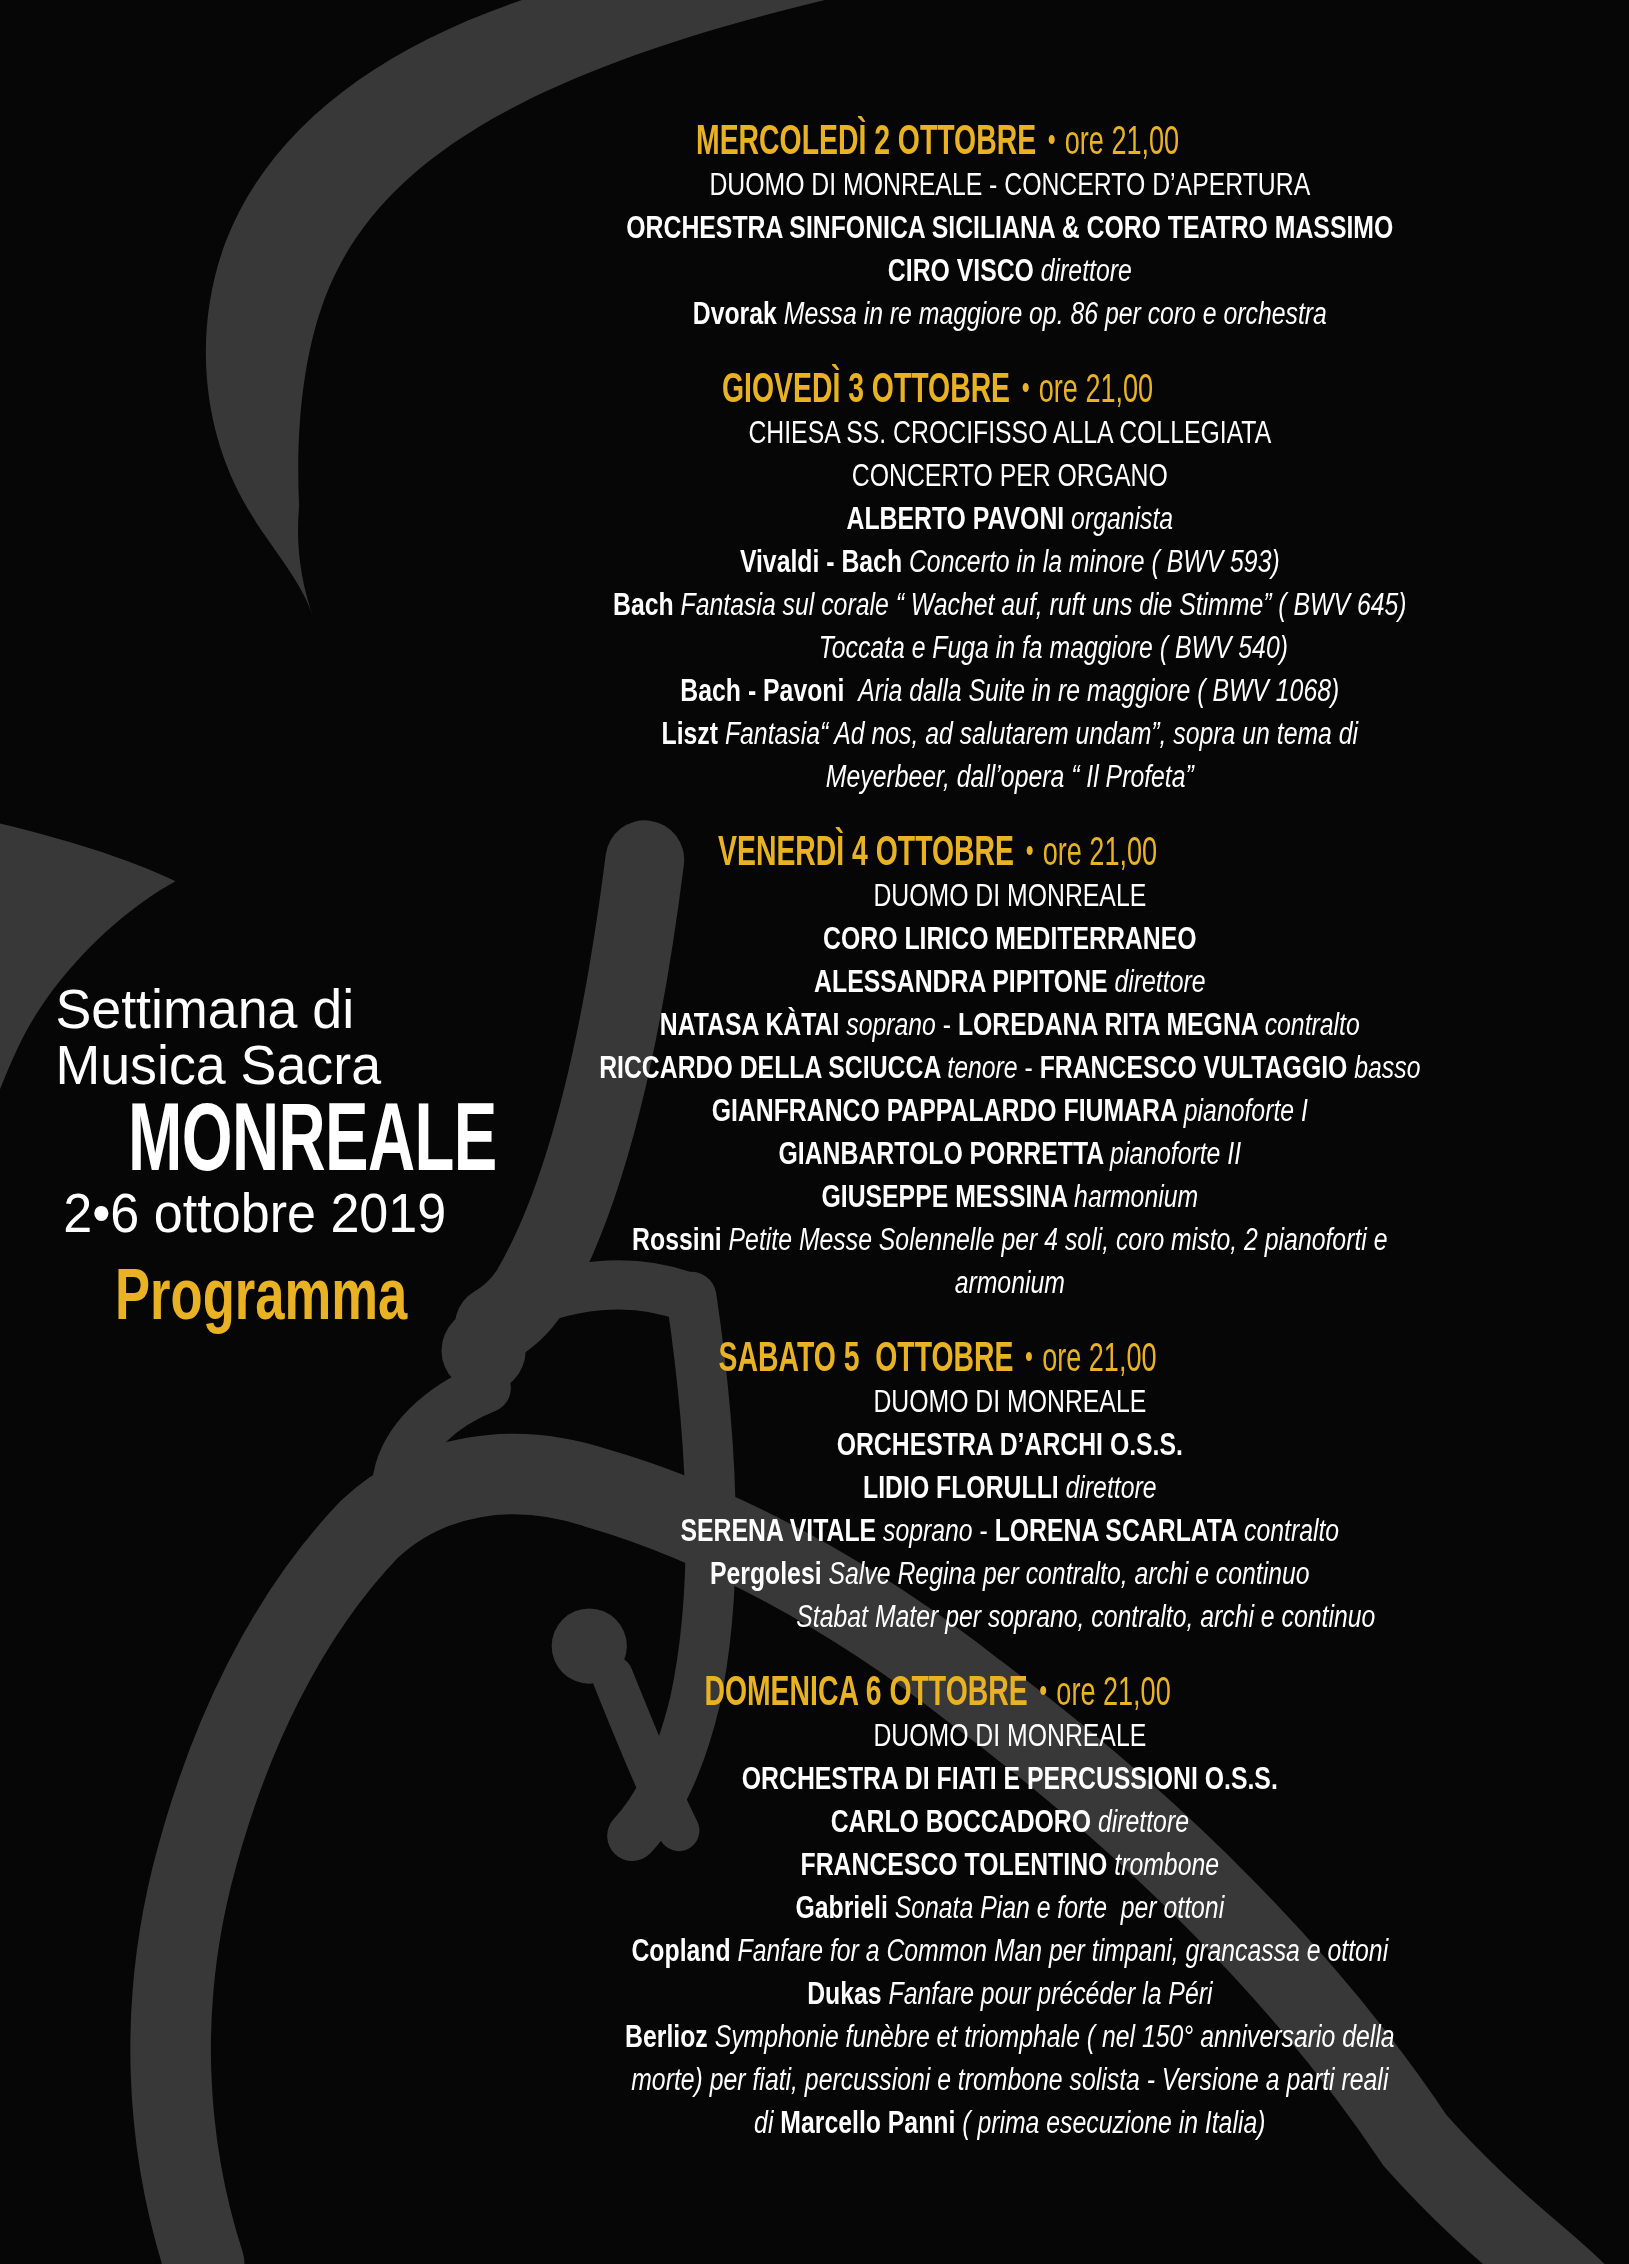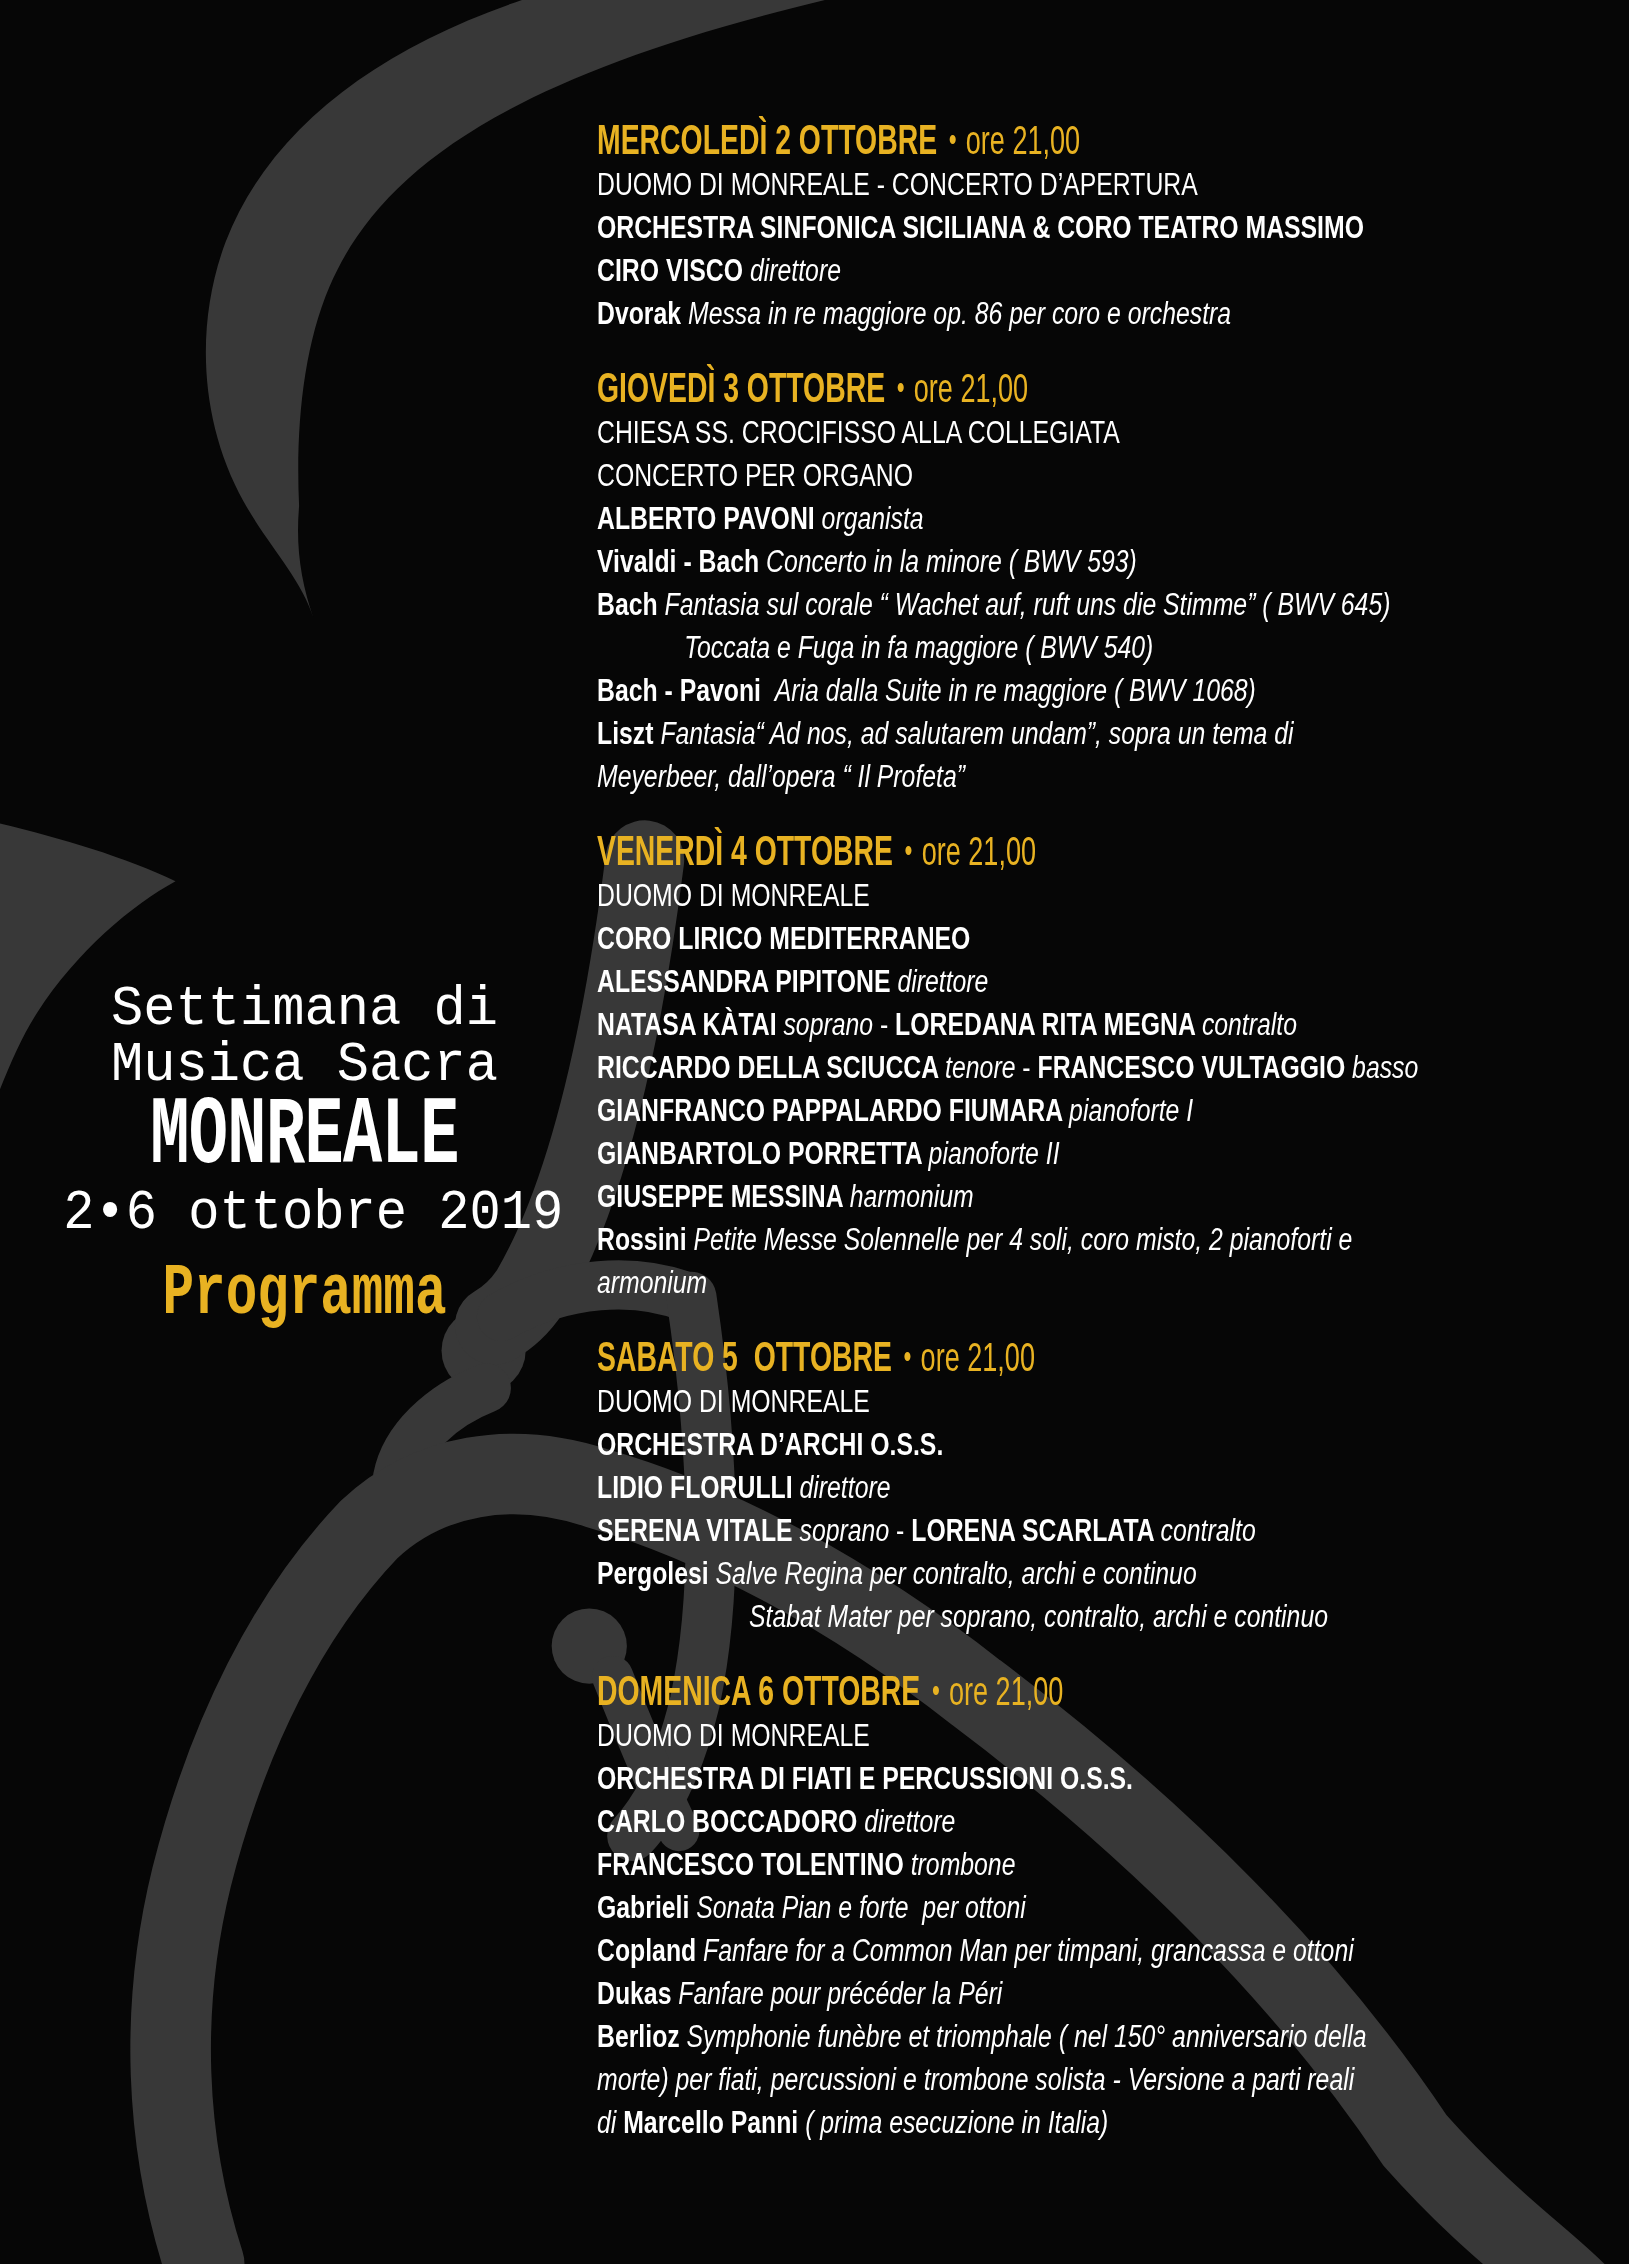--- a/index.html
+++ b/index.html
@@ -8,21 +8,21 @@
     width:1629px;height:2264px;
     overflow:hidden;
     font-family:"Liberation Sans", sans-serif;
     color:#ffffff;
   }
   .swirl{position:absolute;left:0;top:0;}
 
   
   .brand{
     position:absolute;left:45px;top:981px;width:519px;
-    text-align:center;z-index:2;font-family:Liberation Mono, monospace;
+    text-align:left;z-index:2;
   }
   .brand-l1,.brand-l2{
     font-size:56px;line-height:56px;font-weight:400;
     transform:scaleX(.96);transform-origin:50% 50%;white-space:pre;
   }
   .brand-title{
     font-size:96px;font-weight:700;line-height:87px;letter-spacing:-0.9px;
     transform:scaleX(.68);transform-origin:50% 50%;white-space:pre;
   }
   .brand-dates{
@@ -30,21 +30,21 @@
     transform:scaleX(.93);transform-origin:50% 50%;white-space:pre;
   }
   .brand-program{
     font-size:72px;font-weight:700;line-height:75px;margin-top:10.7px;
     transform:scaleX(.73);transform-origin:50% 50%;white-space:pre;
     color:#E8B222;
   }
 
   
   .events{position:absolute;left:597px;top:116px;width:1032px;z-index:2;}
-  .event{margin-bottom:29px;}
+  .event{margin-bottom:29px;text-align:center;}
   .event-heading{
     font-size:43px;font-weight:700;line-height:47px;height:47px;
     color:#E8B222;white-space:pre;
     transform:scaleX(.66);transform-origin:0 50%;
   }
   .event-heading .bullet{
     font-size:32px;font-weight:700;
     padding:0 14.3px 0 18px;position:relative;top:-4.5px;
   }
   .event-heading .time{font-weight:400;font-size:41px;}

